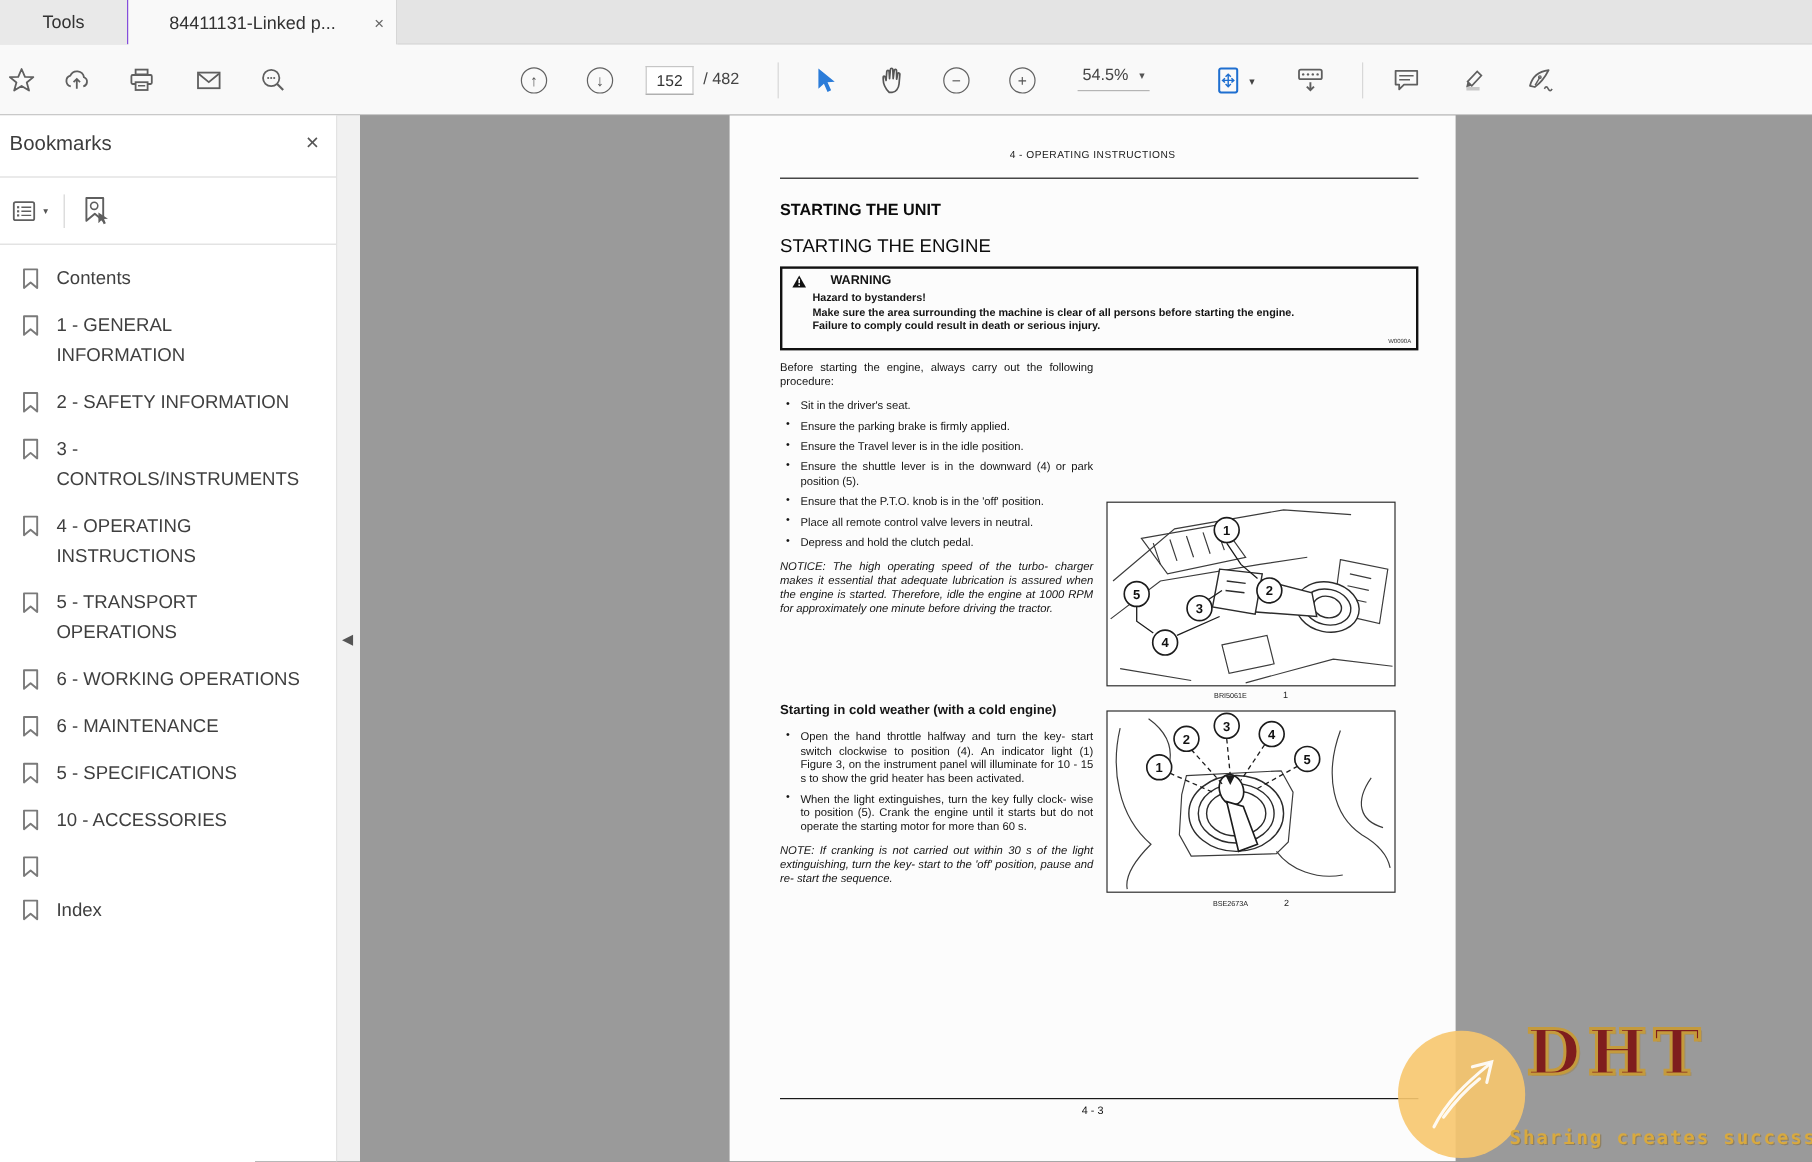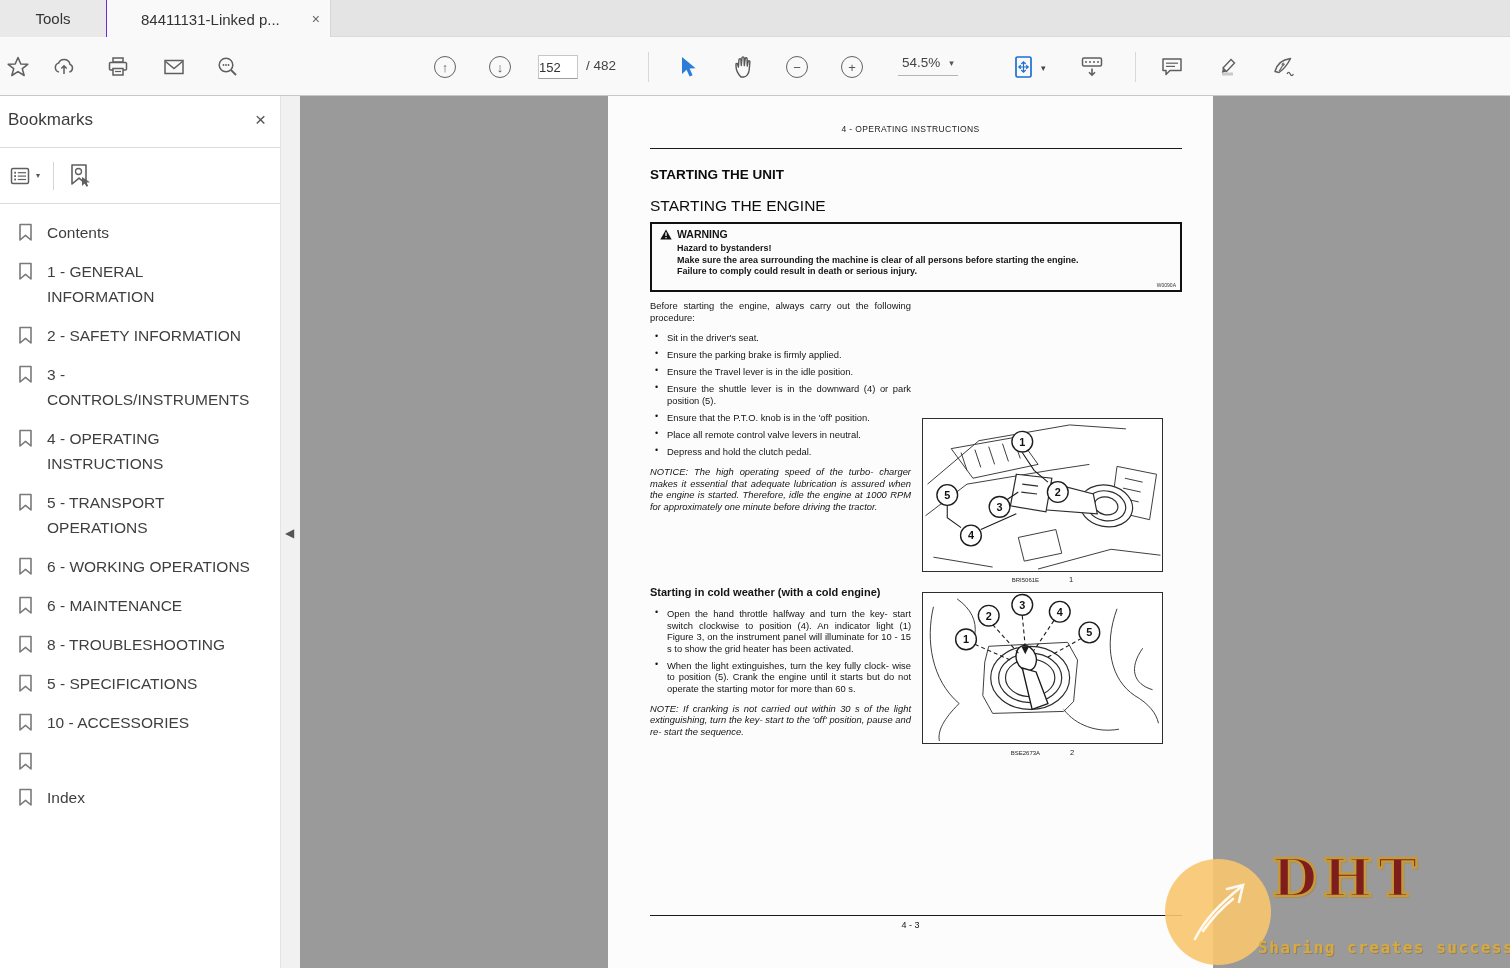--- a/index.html
+++ b/index.html
@@ -23,21 +23,21 @@
   .toolbar { position:absolute; top:37px; left:0; right:0; height:59px; background:#f9f9f9;
              border-bottom:1px solid #c9c9c9; }
   .tbtn { position:absolute; top:14px; width:32px; height:32px; display:flex;
           align-items:center; justify-content:center; }
   .circ { width:22px; height:22px; border:1.6px solid #626262; border-radius:50%;
           display:flex; align-items:center; justify-content:center; font-size:13px;
           color:#555; line-height:1; }
   .vdiv { position:absolute; top:15px; width:1px; height:30px; background:#d8d8d8; }
   .page-input { position:absolute; left:538px; top:18px; width:40px; height:24px;
                 border:1px solid #c6c6c6; border-bottom:1px solid #9d9d9d; background:#fff;
-                text-align:left; font-size:13px; color:#333; font-family:inherit; }
+                text-align:center; font-size:13px; color:#333; font-family:inherit; }
   .page-total { position:absolute; left:586px; top:21px; font-size:13.5px; color:#444; }
   .zoomctl { position:absolute; left:898px; top:18px; display:flex; gap:9px; align-items:center;
              border-bottom:1px solid #b5b5b5; padding:0 4px 5px 4px; }
   .zoomctl .zval { font-size:13.5px; color:#444; }
   .zoomctl .caret { font-size:9px; color:#555; }
   .fitcaret { position:absolute; left:1041px; top:26px; font-size:9px; color:#444; }
 
   
   .sidebar { position:absolute; top:96px; left:0; width:280px; bottom:0; background:#fff; }
   .sb-header { height:52px; display:flex; align-items:center; padding:0 14px 4px 8px;
@@ -63,21 +63,21 @@
   .page { position:absolute; left:308px; top:0; width:605px; height:872px; background:#fcfcfc;
           color:#141414; }
   .page > div { position:absolute; }
   .run-head { top:28px; left:0; width:100%; text-align:center; font-size:8.5px;
               letter-spacing:.4px; color:#222; }
   .head-rule { top:52px; left:42px; width:532px; height:1.4px; background:#1a1a1a; }
   .sec-title { top:71px; left:42px; font-size:13.5px; font-weight:bold; color:#0c0c0c; }
   .sub-title { top:101px; left:42px; font-size:15.5px; color:#0c0c0c; }
   .warn-box { top:126px; left:42px; width:532px; height:70px; border:2px solid #111;
               padding:4px 8px; }
-  .warn-title { display:flex; gap:5px; align-items:center; font-weight:bold; font-size:10.5px; }
+  .warn-title { display:flex; gap:20px; align-items:center; font-weight:bold; font-size:10.5px; }
   .warn-lines { margin:3px 0 0 17px; font-weight:bold; font-size:9px; line-height:11.5px; }
   .warn-code { position:absolute; right:4px; bottom:2px; font-size:5px; color:#333; }
   .colA { top:204px; left:42px; width:261px; }
   .colB { top:512px; left:42px; width:261px; }
   .para { font-size:9.4px; line-height:11.6px; text-align:justify; margin-bottom:9px; }
   .blt  { position:relative; padding-left:17px; font-size:9.4px; line-height:11.6px;
           margin-bottom:5.5px; text-align:justify; }
   .blt::before { content:"•"; position:absolute; left:5px; top:-1px; font-size:9px; }
   .notice { font-size:9.4px; line-height:11.6px; font-style:italic; text-align:justify;
             margin-top:8px; }
@@ -345,31 +345,20 @@
             <div></div>
           </span>
       </div>
       <div class="bm-item">
         <span class="bm-ic">
             <svg width="15" height="19" viewBox="0 0 15 19">
               <path d="M2,1.5 L13,1.5 L13,17 L7.5,12.4 L2,17 Z" fill="none" stroke="#7a7a7a" stroke-width="1.6" stroke-linejoin="round"></path>
             </svg>
           </span>
         <span class="bm-text">
-            <div>8 - TROUBLESHOOTING</div>
-            <div></div>
-          </span>
-      </div>
-      <div class="bm-item">
-        <span class="bm-ic">
-            <svg width="15" height="19" viewBox="0 0 15 19">
-              <path d="M2,1.5 L13,1.5 L13,17 L7.5,12.4 L2,17 Z" fill="none" stroke="#7a7a7a" stroke-width="1.6" stroke-linejoin="round"></path>
-            </svg>
-          </span>
-        <span class="bm-text">
             <div>5 - SPECIFICATIONS</div>
             <div></div>
           </span>
       </div>
       <div class="bm-item">
         <span class="bm-ic">
             <svg width="15" height="19" viewBox="0 0 15 19">
               <path d="M2,1.5 L13,1.5 L13,17 L7.5,12.4 L2,17 Z" fill="none" stroke="#7a7a7a" stroke-width="1.6" stroke-linejoin="round"></path>
             </svg>
           </span>

